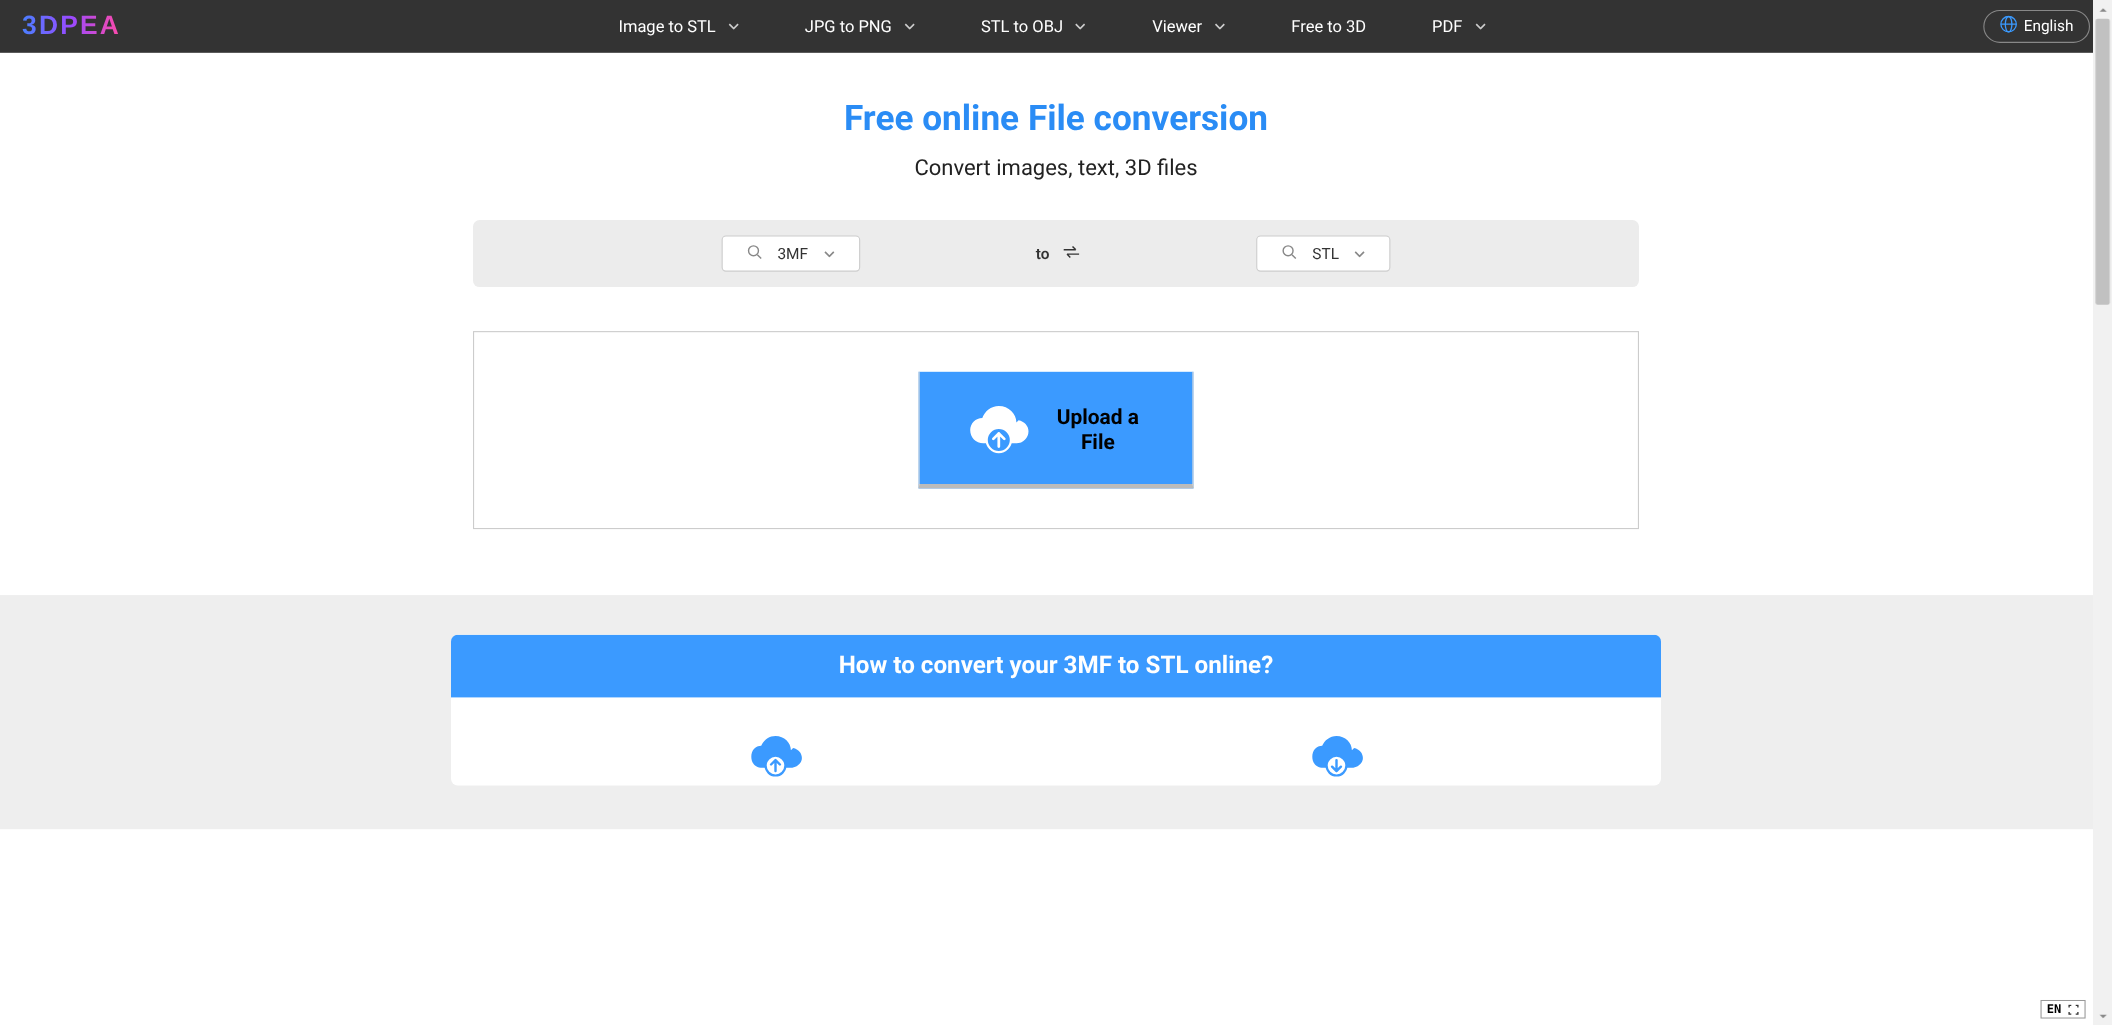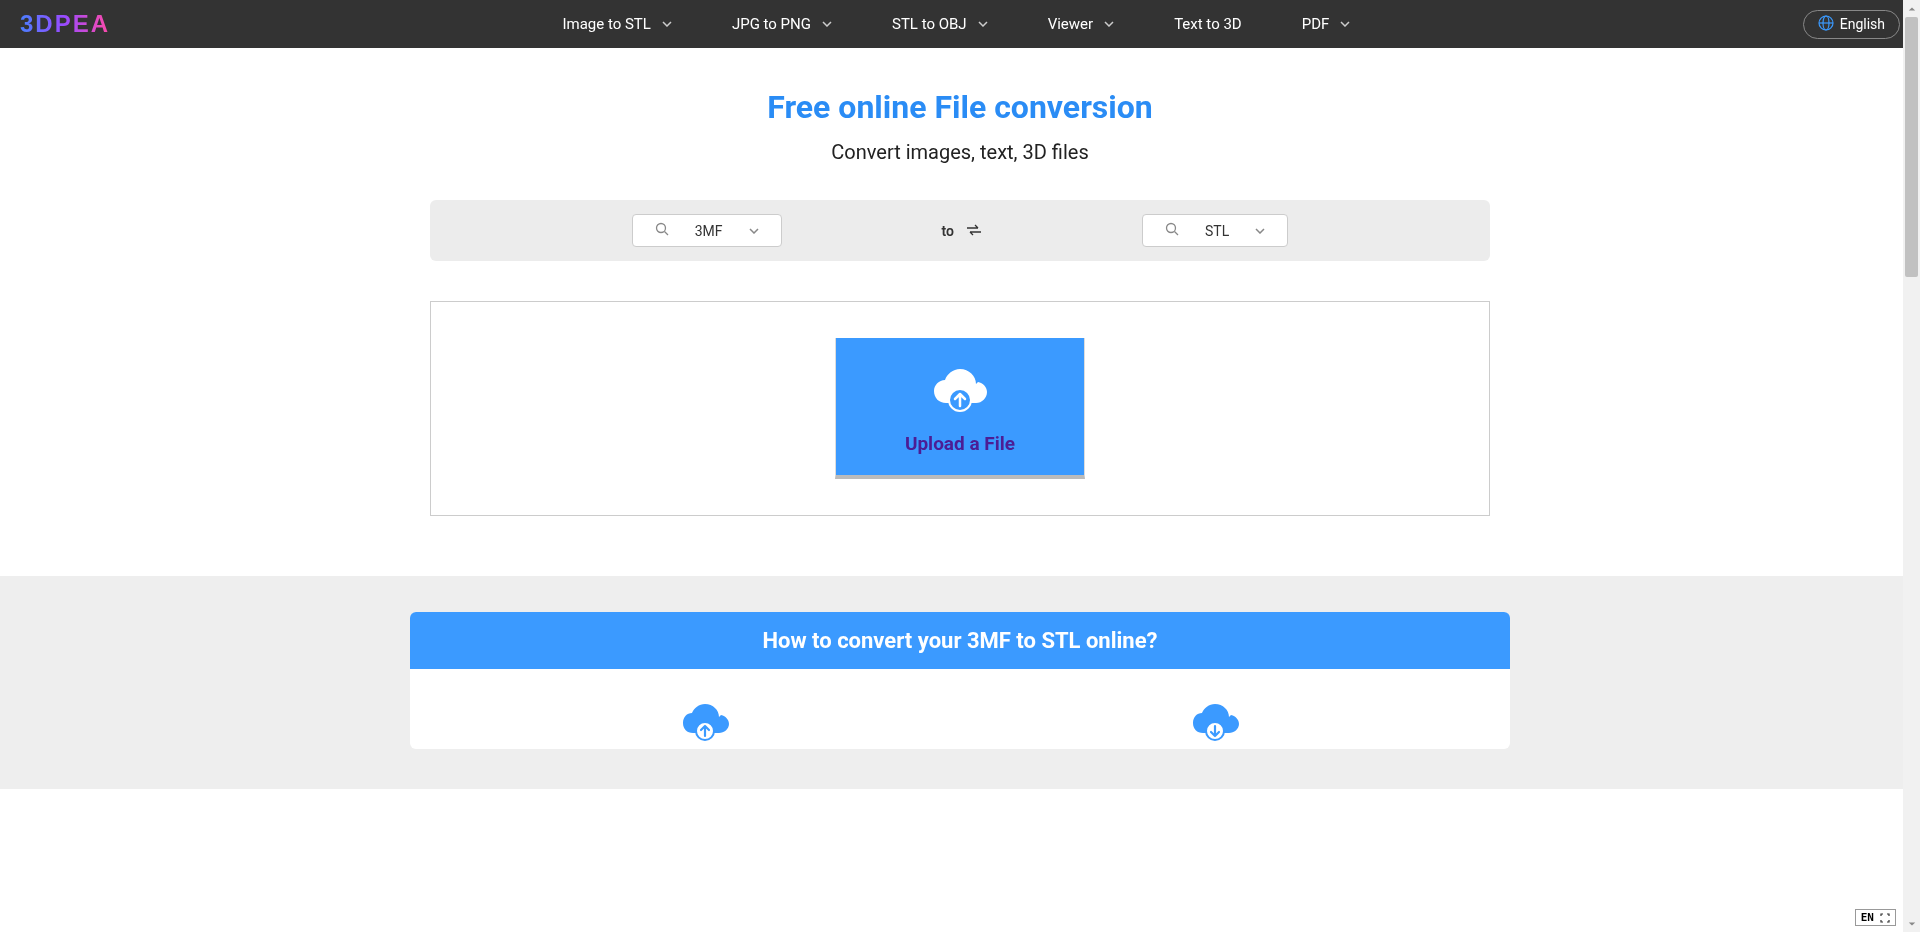--- a/index.html
+++ b/index.html
@@ -99,21 +99,21 @@
   gap: 160px;
   margin-bottom: 40px;
 }
 .select-box {
   background: #fff;
   border: 1px solid #ccc;
   border-radius: 4px;
   padding: 6px 22px;
   display: flex;
   align-items: center;
-  gap: 26px;
+  gap: 14px;
   min-width: 110px;
   cursor: pointer;
 }
 .search-icon svg {
   width: 14px;
   height: 14px;
 }
 .select-label {
   font-size: 14px;
   color: #333;
@@ -138,30 +138,30 @@
 }
 .upload-zone {
   border: 1px solid #ccc;
   padding: 36px 20px;
   display: flex;
   justify-content: center;
   align-items: center;
 }
 .upload-btn {
   background: #3b9aff;
-  color: #4c1d95;
+  color: #000000;
   width: 250px;
   padding: 22px 40px 20px;
   border: 1px solid #ddd;
   border-top: none;
   border-bottom-width: 4px;
   border-bottom-color: #bbb;
   cursor: pointer;
   display: flex;
-  flex-direction: column;
+  flex-direction: row;
   align-items: center;
   gap: 12px;
 }
 .upload-cloud-icon svg {
   width: 64px;
   height: 56px;
 }
 .upload-btn-label {
   font-size: 19px;
   font-weight: 700;
@@ -292,21 +292,21 @@
     </div>
     <div class="nav-item">
       <span>Viewer</span>
       <span class="chevron-down">
         <svg viewBox="0 0 10 6">
             <path d="M1 1 L5 5 L9 1" stroke="#ccc" stroke-width="1.5" fill="none"></path>
           </svg>
       </span>
     </div>
     <div class="nav-item">
-      <span>Text to 3D</span>
+      <span>Free to 3D</span>
     </div>
     <div class="nav-item">
       <span>PDF</span>
       <span class="chevron-down">
         <svg viewBox="0 0 10 6">
             <path d="M1 1 L5 5 L9 1" stroke="#ccc" stroke-width="1.5" fill="none"></path>
           </svg>
       </span>
     </div>
   </nav>

